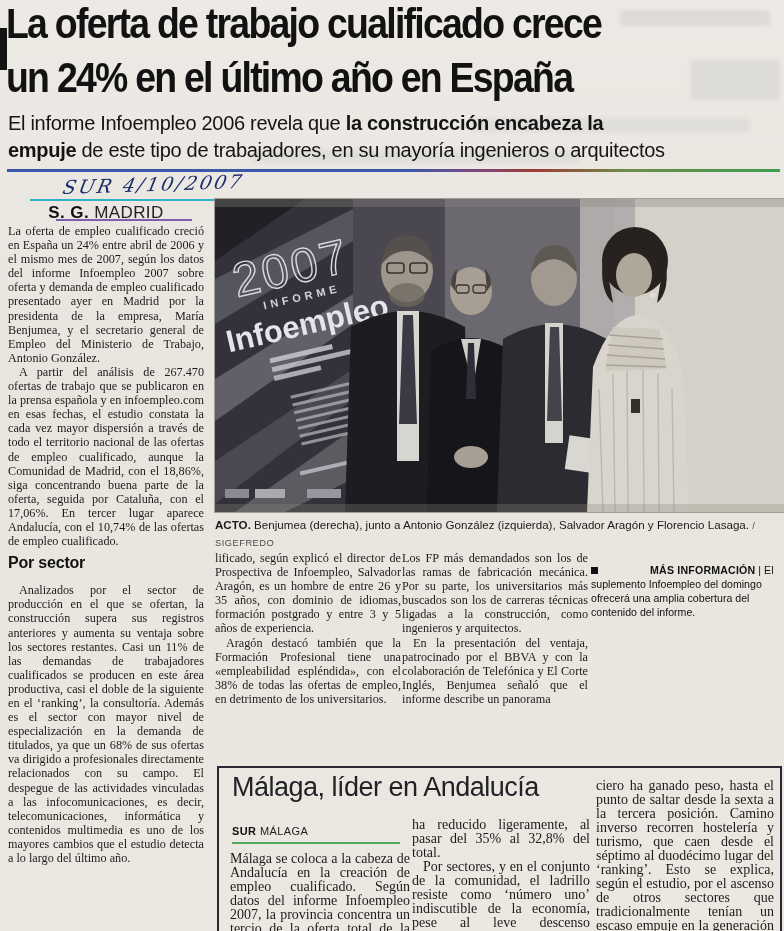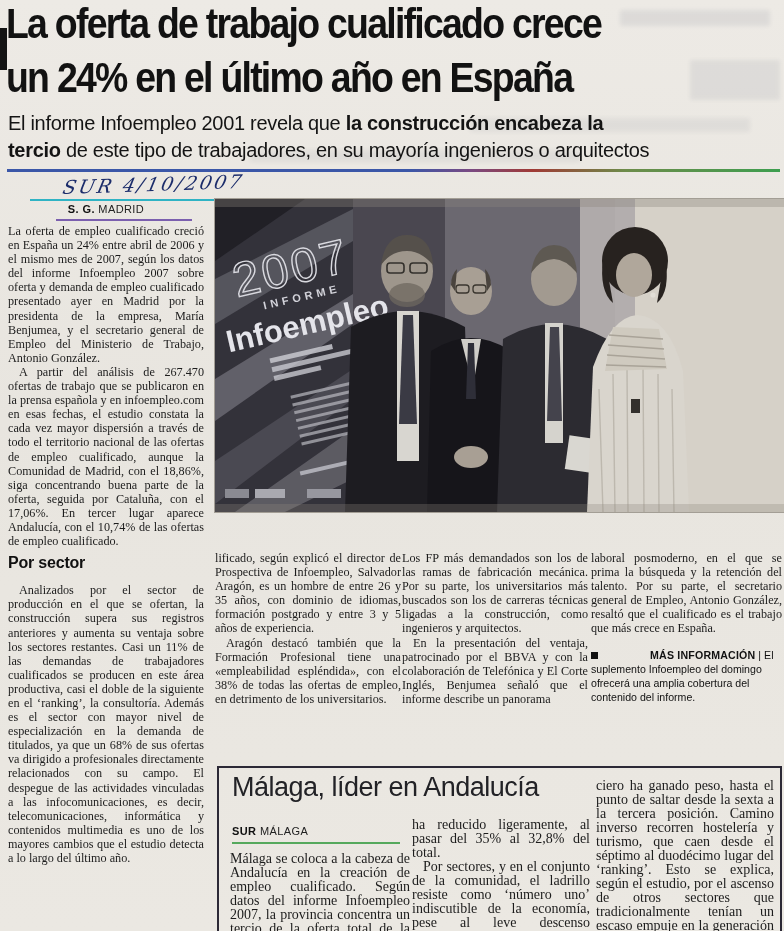--- a/index.html
+++ b/index.html
@@ -21,21 +21,21 @@
   .subhead .sh-line{display:block;white-space:nowrap;}
   .subhead b{font-weight:bold;}
   .rule-multicolor{position:absolute;left:7px;top:169px;width:773px;height:3px;
            background:linear-gradient(90deg,#3b57a8 0%,#3b57a8 52%,#7a4a82 60%,#a03a35 68%,#6d8c4a 80%,#3d9e4f 100%);}
   
   .handwriting{position:absolute;left:64px;top:173px;font-family:"DejaVu Serif",serif;
            font-style:italic;font-size:19px;letter-spacing:2.5px;color:#1c2d6b;
            transform:skewX(-14deg) rotate(-2deg);white-space:nowrap;}
   .hand-underline{position:absolute;left:30px;top:199px;width:214px;height:2px;background:#2fb3c4;}
   .byline{position:absolute;left:8px;top:203px;width:196px;text-align:center;
-           font-family:"Liberation Sans",sans-serif;font-size:11px;letter-spacing:.4px;color:#222;}
+           font-family:"Liberation Sans",sans-serif;font-size:17px;letter-spacing:.4px;color:#222;}
   .byline b{font-weight:bold;color:#111;}
   .byline-rule{position:absolute;left:56px;top:219px;width:136px;height:2px;background:#7b5fae;}
   
   .col{position:absolute;font-size:12.2px;line-height:14.1px;text-align:justify;color:#1c1c1c;}
   .col p{margin:0;}
   .col p.indent{text-indent:11px;}
   .col-1{left:8px;top:224px;width:196px;height:707px;overflow:hidden;}
   .col-2{left:215px;top:551px;width:186px;height:182px;overflow:hidden;}
   .col-3{left:402px;top:551px;width:186px;height:182px;overflow:hidden;}
   .col-4{left:591px;top:551px;width:191px;height:182px;overflow:hidden;}
@@ -78,22 +78,22 @@
   <div class="ghost" style="left:470px;top:118px;width:280px;height:14px;opacity:.06;"></div>
   <div class="ghost" style="left:250px;top:150px;width:330px;height:12px;opacity:.06;"></div>
   <div class="ghost" style="left:690px;top:60px;width:90px;height:40px;opacity:.07;"></div>
 
   <h1 class="headline" style="margin:0;">
     <span class="hl-line">La oferta de trabajo cualificado crece</span>
     <span class="hl-line">un 24% en el último año en España</span>
   </h1>
 
   <div class="subhead">
-    <span class="sh-line"><span>El informe Infoempleo 2001 revela que </span><b>la construcción encabeza la</b></span>
-    <span class="sh-line"><b>tercio</b><span> de este tipo de trabajadores, en su mayoría ingenieros o arquitectos</span></span>
+    <span class="sh-line"><span>El informe Infoempleo 2006 revela que </span><b>la construcción encabeza la</b></span>
+    <span class="sh-line"><b>empuje</b><span> de este tipo de trabajadores, en su mayoría ingenieros o arquitectos</span></span>
   </div>
   <div class="rule-multicolor"></div>
 
   <div class="handwriting">SUR 4/10/2007</div>
   <div class="hand-underline"></div>
 
   <div class="byline">
     <b>S. G.</b>
     <span>MADRID</span>
   </div>
@@ -186,33 +186,35 @@
         <path d="M388,60 Q384,92 398,104 L392,70 Z" fill="#27221f"></path>
         <path d="M450,58 Q456,92 442,104 L448,68 Z" fill="#27221f"></path>
         <circle cx="438" cy="96" r="2.6" fill="#e2ded6"></circle>
       </g>
 
       <rect x="0" y="0" width="569" height="8" fill="#8d887f" opacity=".35"></rect>
       <rect x="0" y="305" width="569" height="8" fill="#8d887f" opacity=".3"></rect>
     </svg>
   </div>
 
+  <div class="caption">
+    <span class="kicker">ACTO.</span><span> Benjumea (derecha), junto a Antonio González (izquierda), Salvador Aragón y Florencio Lasaga. </span><span class="credit">/ SIGEFREDO</span>
+  </div>
 
   <div class="col col-2">
     <p>lificado, según explicó el director de Prospectiva de Infoempleo, Salvador Aragón, es un hombre de entre 26 y 35 años, con dominio de idiomas, formación postgrado y entre 3 y 5 años de experiencia.</p>
     <p class="indent">Aragón destacó también que la Formación Profesional tiene una «empleabilidad espléndida», con el 38% de todas las ofertas de empleo, en detrimento de los universitarios.</p>
   </div>
 
   <div class="col col-3">
     <p>Los FP más demandados son los de las ramas de fabricación mecánica. Por su parte, los universitarios más buscados son los de carreras técnicas ligadas a la construcción, como ingenieros y arquitectos.</p>
     <p class="indent">En la presentación del ventaja, patrocinado por el BBVA y con la colaboración de Telefónica y El Corte Inglés, Benjumea señaló que el informe describe un panorama</p>
   </div>
 
   <div class="col col-4">
-    <p>laboral posmoderno, en el que se prima la búsqueda y la retención del talento. Por su parte, el secretario general de Empleo, Antonio González, resaltó que el cualificado es el trabajo que más crece en España.</p>
     <div class="more-info">
       <span class="sq"></span><b>MÁS INFORMACIÓN</b>
       <span>|</span>
       <span>El suplemento Infoempleo del domingo ofrecerá una amplia cobertura del contenido del informe.</span>
     </div>
   </div>
 
   <div class="box">
     <div class="box-title">Málaga, líder en Andalucía</div>
     <div class="box-byline">

